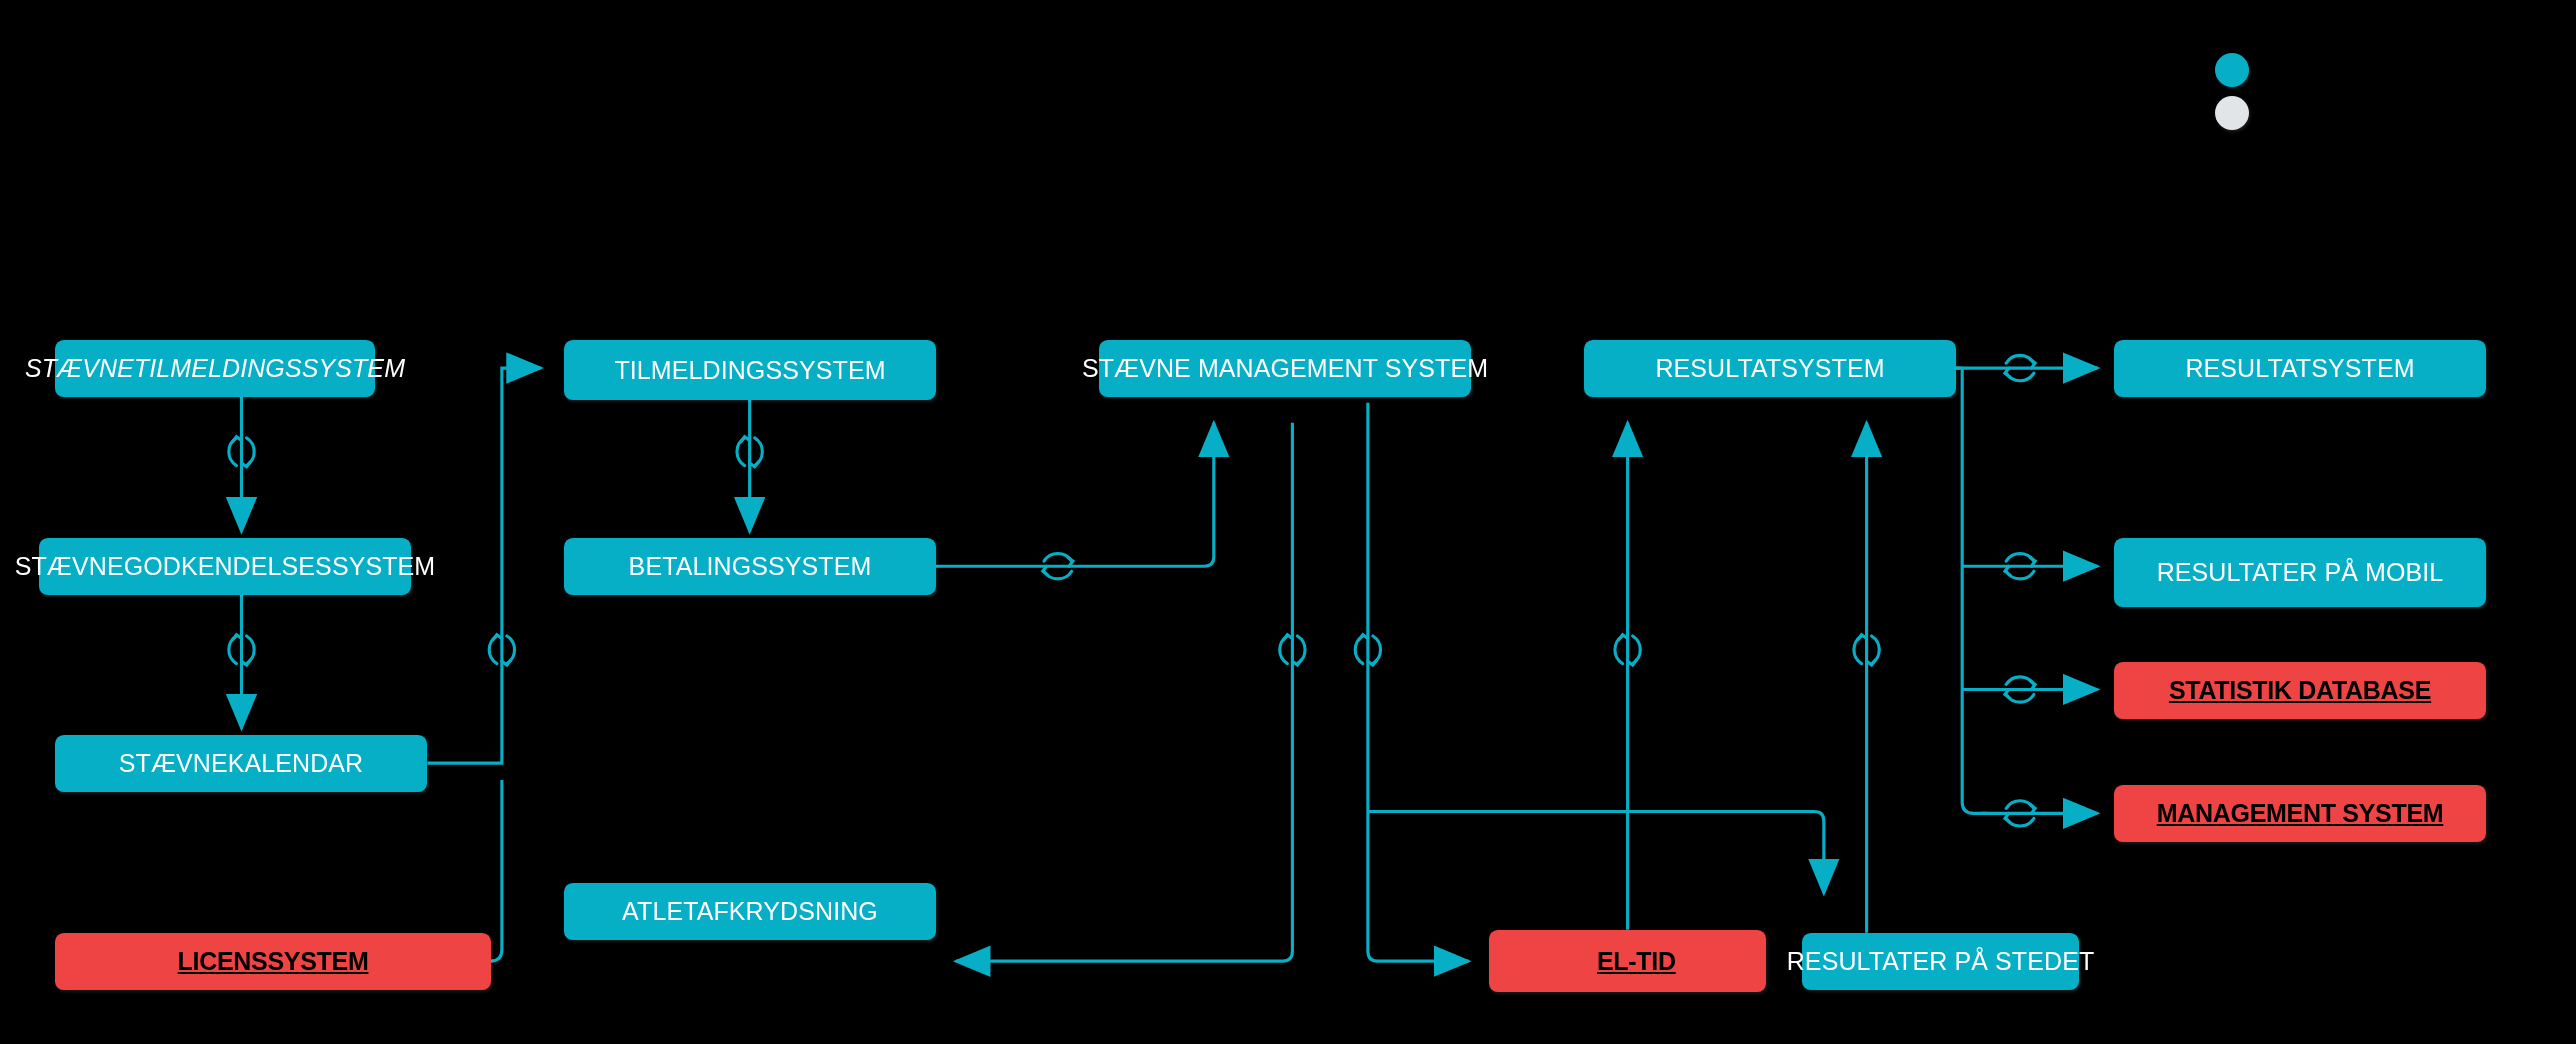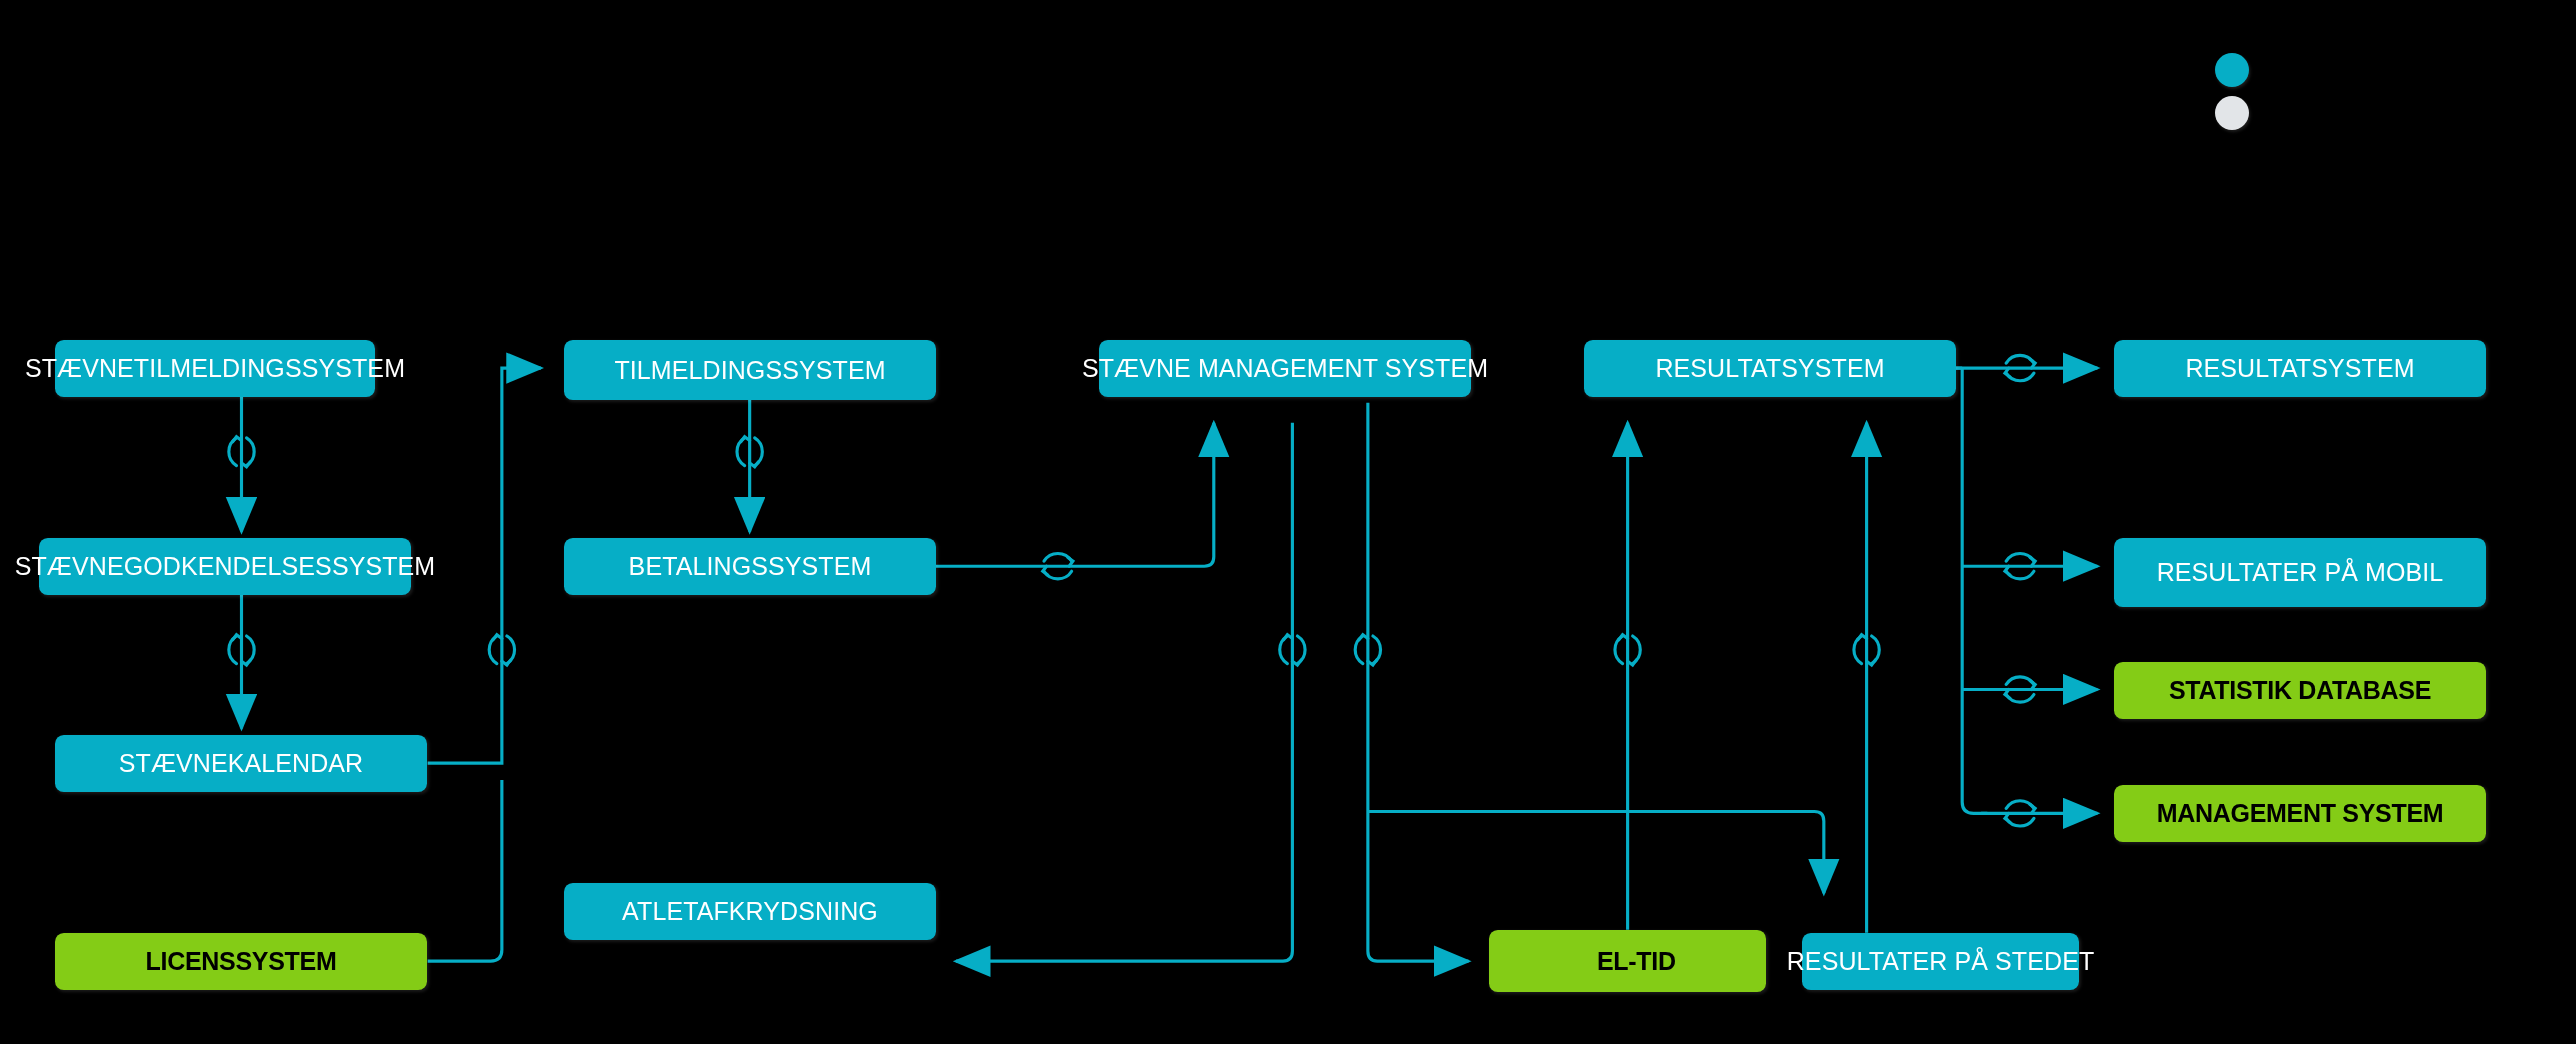--- a/index.html
+++ b/index.html
@@ -38,22 +38,23 @@
     letter-spacing: 0.1px;
     line-height: 1.05;
     padding: 0 6.3px;
     box-shadow: 1.3px 1.9px 3.1px rgba(255,255,255,0.10);
   }
   .node.primary {
     background: #06AEC6;
     color: #FFFFFF;
   }
   .node.secondary {
-    background: #84cc16;
+    background: #ef4444;
     color: #000000;
+    text-decoration: underline;
   }
   .node-label {
     font-size: 25px;
     font-weight: 400;
     white-space: nowrap;
   }
   .node.secondary .node-label {
     font-weight: 700;
     letter-spacing: -0.3px;
   }
@@ -210,30 +211,30 @@
       </g>
     </g>
   </svg>
 
   <div class="legend">
     <div class="legend-dot one"></div>
     <div class="legend-dot two"></div>
   </div>
 
   <div id="nodes-layer">
-      <div class="node primary" style="left: 55px; top: 340px; width: 320px; height: 57px;">
+      <div class="node primary" style="left: 55px; top: 340px; width: 320px; height: 57px; font-style: italic;">
         <span class="node-label">STÆVNETILMELDINGSSYSTEM</span>
       </div>
       <div class="node primary" style="left: 39px; top: 538px; width: 372px; height: 57px; align-items: center;">
         <span class="node-label">STÆVNEGODKENDELSESSYSTEM</span>
       </div>
       <div class="node primary" style="left: 55px; top: 735px; width: 372px; height: 57px;">
         <span class="node-label">STÆVNEKALENDAR</span>
       </div>
-      <div class="node secondary" style="left: 55px; top: 933px; width: 372px; height: 57px;">
+      <div class="node secondary" style="left: 55px; top: 933px; width: 436px; height: 57px;">
         <span class="node-label">LICENSSYSTEM</span>
       </div>
       <div class="node primary" style="left: 564px; top: 340px; width: 372px; height: 60px;">
         <span class="node-label">TILMELDINGSSYSTEM</span>
       </div>
       <div class="node primary" style="left: 564px; top: 538px; width: 372px; height: 57px; align-items: center;">
         <span class="node-label">BETALINGSSYSTEM</span>
       </div>
       <div class="node primary" style="left: 564px; top: 883px; width: 372px; height: 57px;">
         <span class="node-label">ATLETAFKRYDSNING</span>

